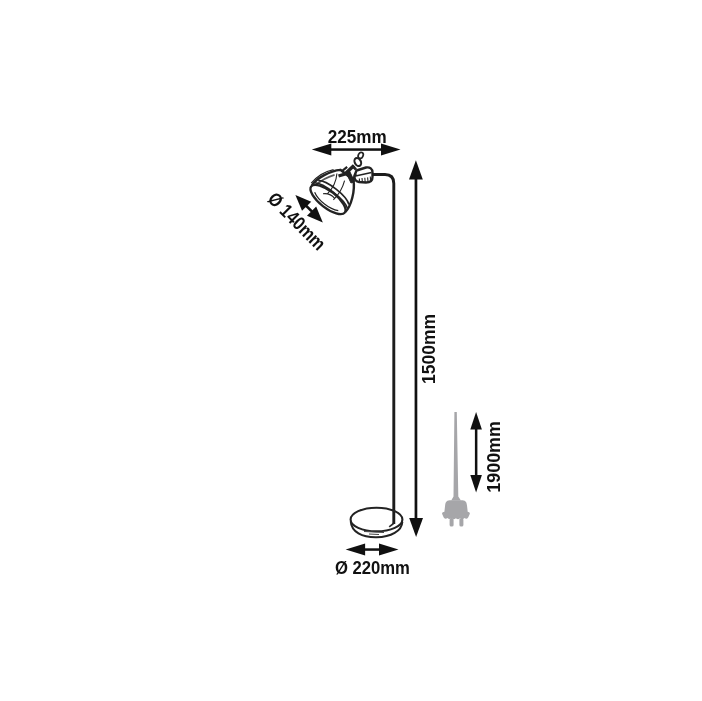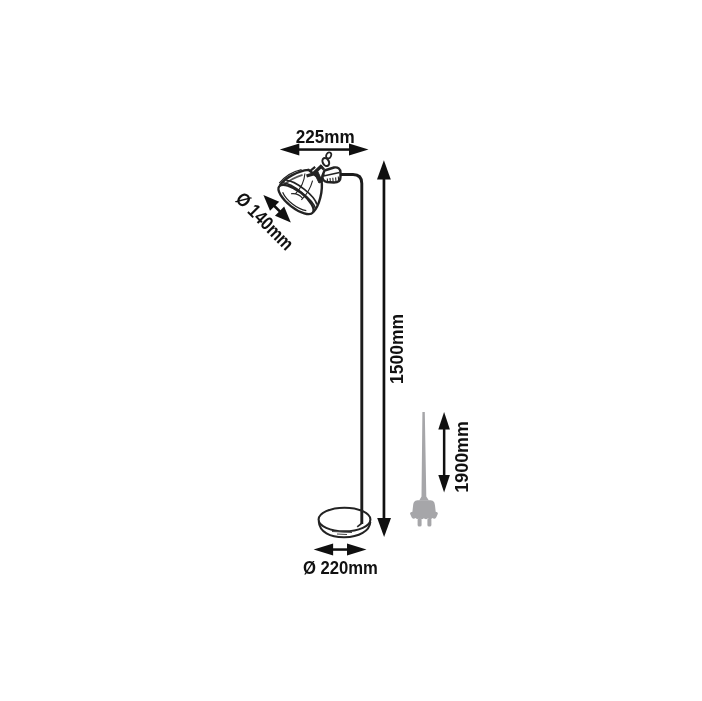--- a/index.html
+++ b/index.html
@@ -1,16 +1,16 @@
 <!DOCTYPE html>
 <html><head>
 <meta charset="utf-8">
 <style>
   html,body{margin:0;padding:0;background:#ffffff;}
-  .wrap{width:562px;height:701px;position:relative;background:#ffffff;overflow:hidden;}
+  .wrap{width:562px;height:701px;position:relative;background:#ffffff;overflow:hidden;margin-left:32px;}
   text{font-family:"Liberation Sans",sans-serif;font-weight:bold;fill:#111;}
 </style>
 </head>
 <body>
 <div class="wrap">
 <svg width="702" height="701" viewBox="0 0 702 701" xmlns="http://www.w3.org/2000/svg">
 
   <rect x="0" y="0" width="702" height="701" fill="#ffffff"></rect>
 
   <text x="325.2" y="143" font-size="19" text-anchor="middle" textLength="59" lengthAdjust="spacingAndGlyphs">225mm</text>

